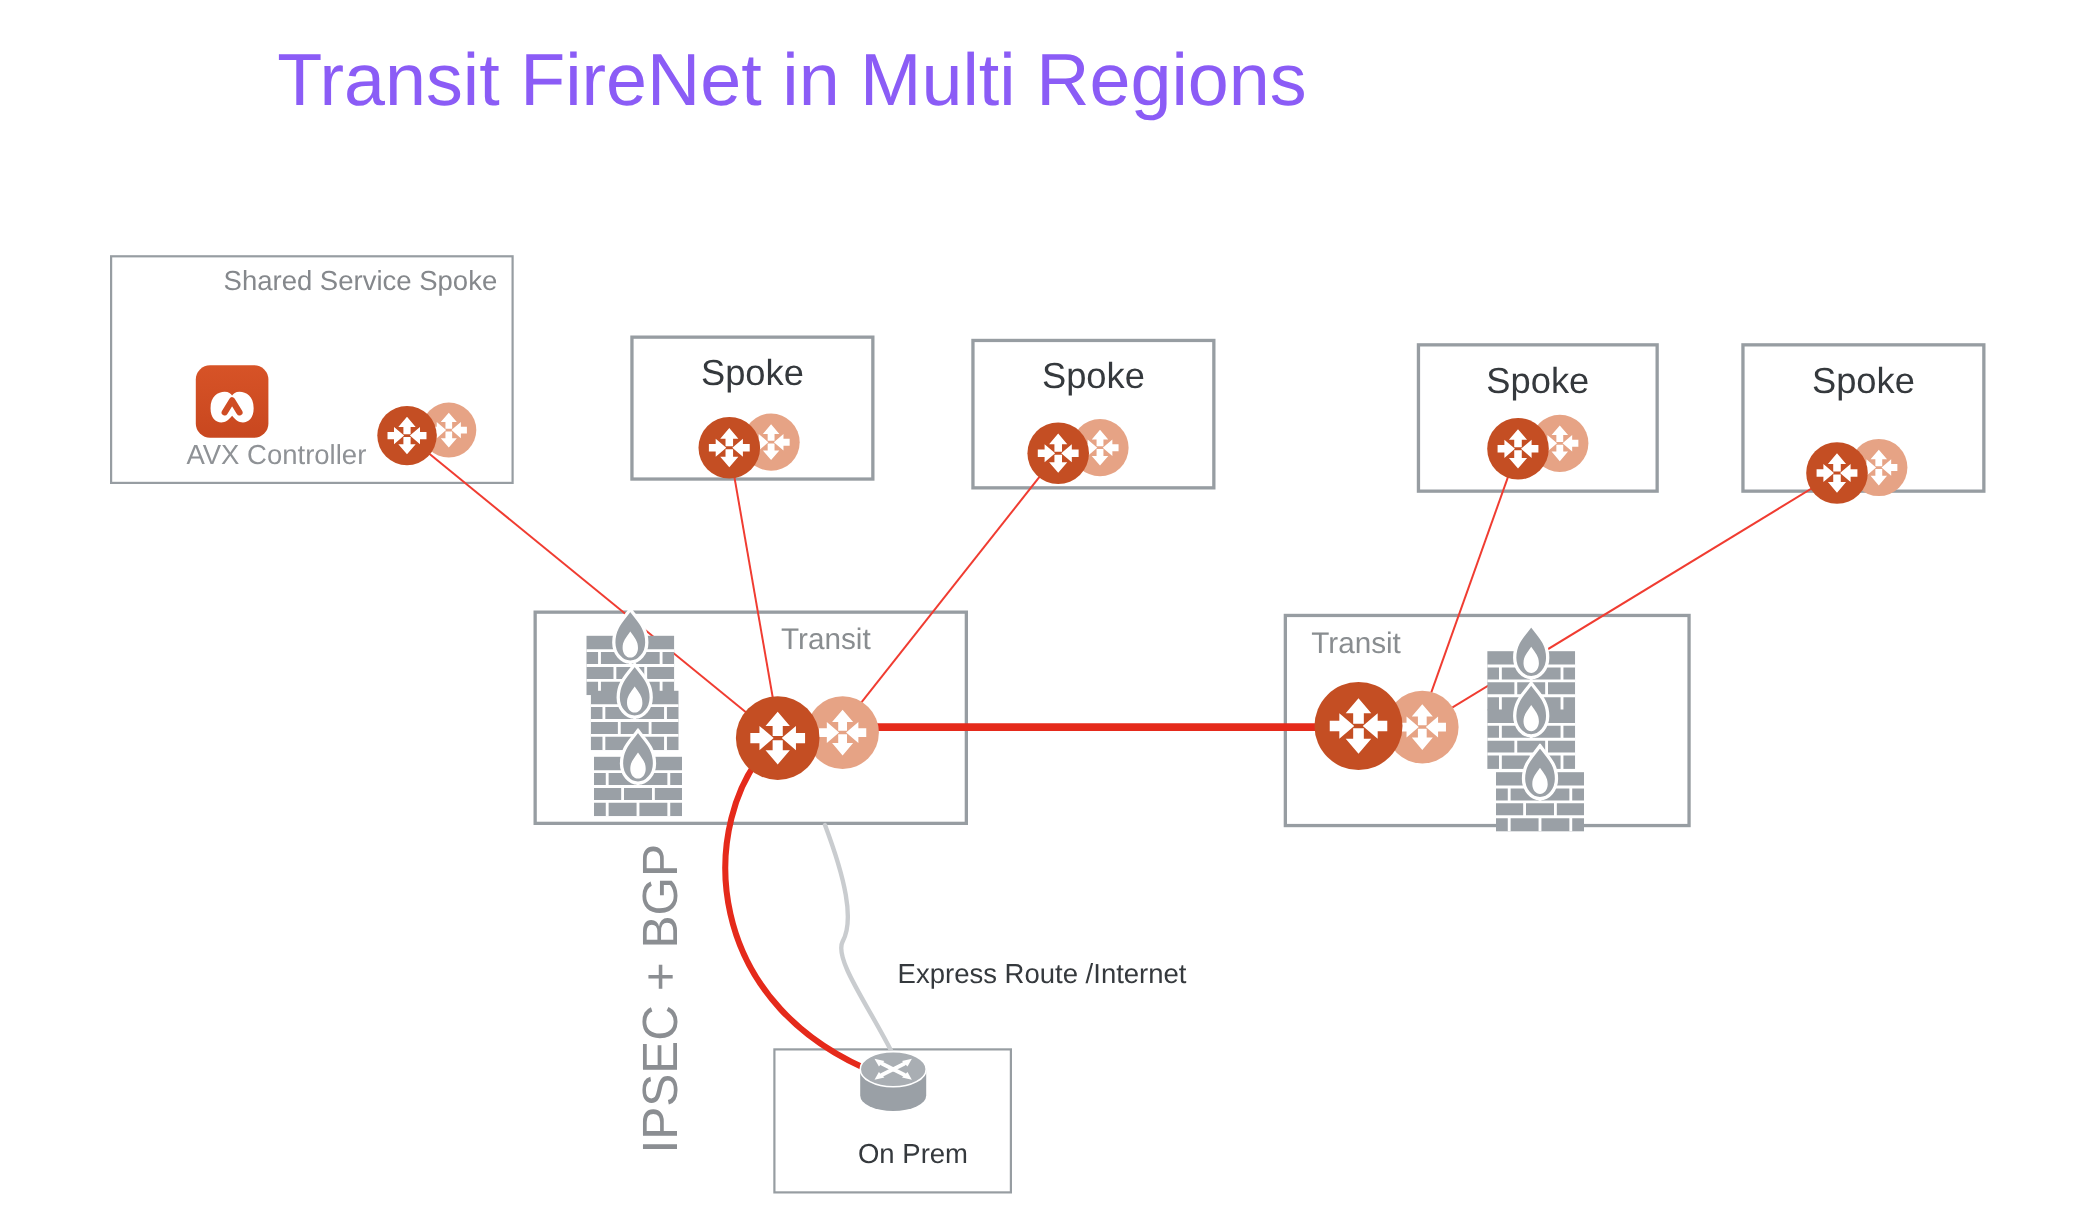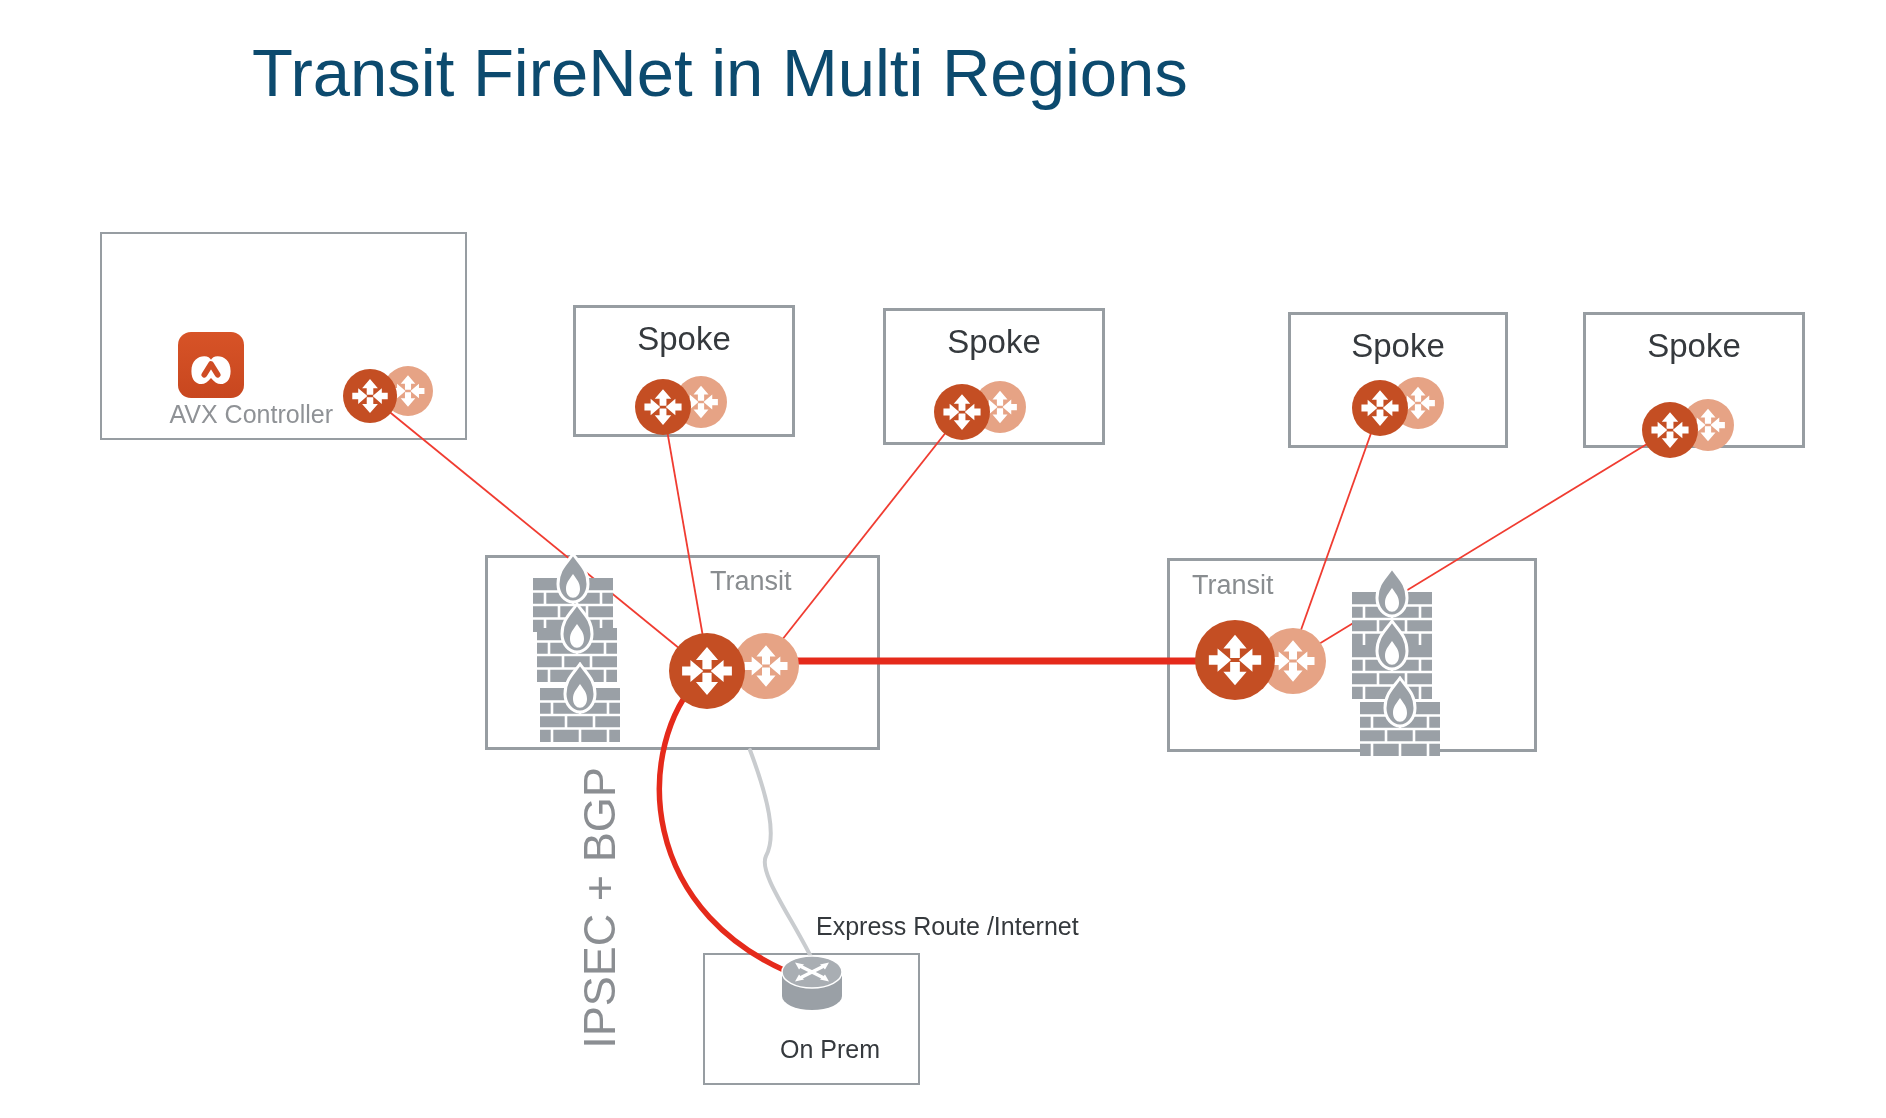--- a/index.html
+++ b/index.html
@@ -14,21 +14,21 @@
     --text-dark:#35393d;
     --text-gray:#8b8e91;
   }
   html,body{margin:0;padding:0;background:#ffffff;}
   #canvas{
     position:relative;width:1886px;height:1118px;background:#ffffff;
     font-family:"Liberation Sans", sans-serif;overflow:hidden;
   }
   .abs{position:absolute;}
   .page-title{
-    left:252px;top:34px;font-size:67px;color:#0c4a6e;
+    left:252px;top:34px;font-size:67px;color:#8b5cf6;
     letter-spacing:0px;white-space:nowrap;
   }
   .box{
     position:absolute;border:3px solid var(--box-border);
     background:transparent;box-sizing:border-box;
   }
   #box-shared{left:100px;top:232px;width:367px;height:208px;border-width:2px;}
   #box-spoke-1{left:573px;top:305px;width:222px;height:132px;}
   #box-spoke-2{left:883px;top:308px;width:222px;height:137px;}
   #box-spoke-3{left:1288px;top:312px;width:220px;height:136px;}
@@ -38,21 +38,21 @@
   #box-onprem{left:703px;top:953px;width:217px;height:132px;border-width:2px;}
   .spoke-label{
     display:block;text-align:center;margin-top:12px;
     font-size:33px;color:var(--text-dark);
   }
   .lbl{position:absolute;white-space:nowrap;}
   #label-shared{left:100px;top:242px;width:352px;text-align:right;font-size:25px;color:#85888c;}
   #label-avx{left:118px;top:400px;width:215px;text-align:right;font-size:25px;color:#8f9296;}
   #label-transit-1{left:710px;top:566px;font-size:27px;color:#898d90;}
   #label-transit-2{left:1192px;top:570px;font-size:27px;color:#898d90;}
-  #label-express{left:816px;top:912px;font-size:25px;color:var(--text-dark);}
+  #label-express{left:816px;top:872px;font-size:25px;color:var(--text-dark);}
   #label-onprem{left:703px;top:1035px;width:254px;text-align:center;font-size:25px;color:var(--text-dark);}
   #label-ipsec{
     left:600px;top:908px;font-size:45px;color:#8b8e92;
     transform:translate(-50%,-50%) rotate(-90deg);
   }
   #avx-tile{
     left:178px;top:332px;width:66px;height:66px;border-radius:13px;
     background:linear-gradient(180deg,#d75327,#c8471f);
     display:flex;align-items:center;justify-content:center;
   }
@@ -75,20 +75,21 @@
   <div class="box" id="box-spoke-3">
     <span class="spoke-label">Spoke</span>
   </div>
   <div class="box" id="box-spoke-4">
     <span class="spoke-label">Spoke</span>
   </div>
   <div class="box" id="box-transit-1"></div>
   <div class="box" id="box-transit-2"></div>
   <div class="box" id="box-onprem"></div>
 
+  <div class="lbl" id="label-shared">Shared Service Spoke</div>
   <div class="lbl" id="label-avx">AVX Controller</div>
   <div class="lbl" id="label-transit-1">Transit</div>
   <div class="lbl" id="label-transit-2">Transit</div>
   <div class="lbl" id="label-express">Express Route /Internet</div>
   <div class="lbl" id="label-onprem">On Prem</div>
   <div class="lbl" id="label-ipsec">IPSEC + BGP</div>
 
   <div class="abs" id="avx-tile">
     <svg width="66" height="66" viewBox="0 0 64 64">
       <path d="M13 38 C13 27.5 19.5 23.5 25.5 23.5 C29 23.5 31 25.2 32 26.8

